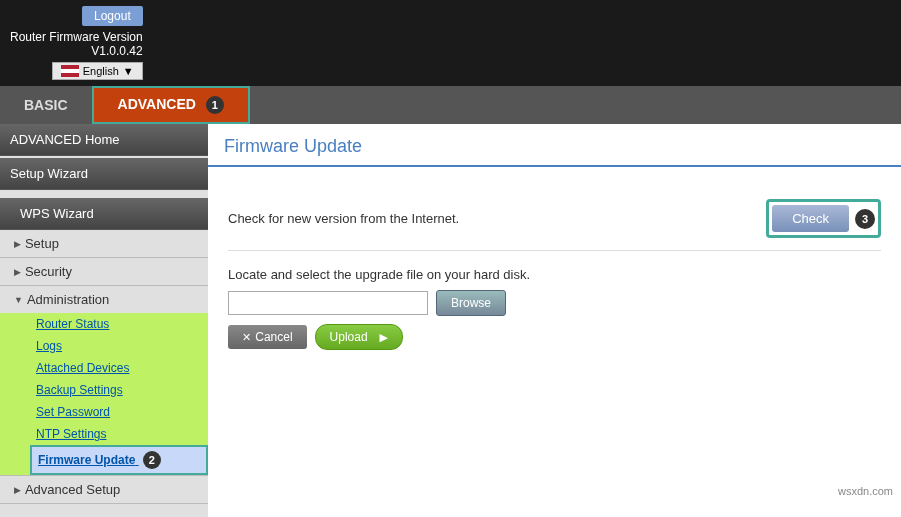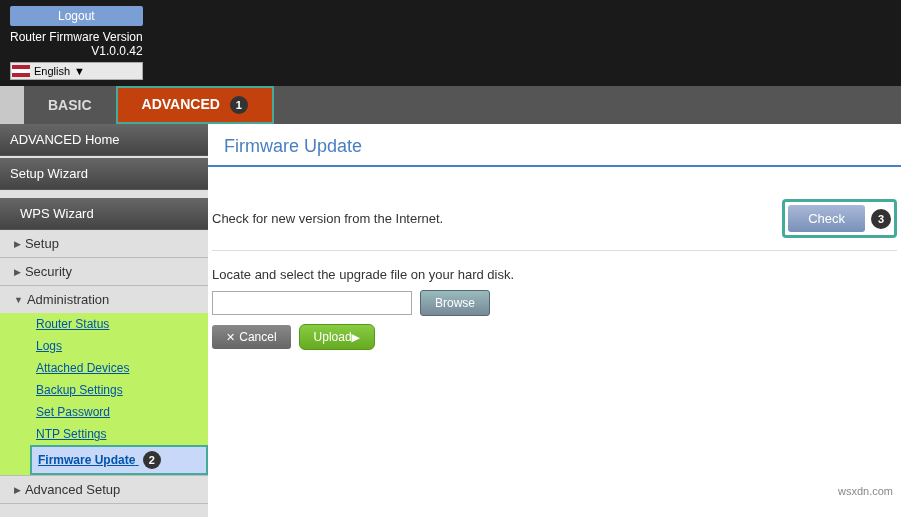--- a/index.html
+++ b/index.html
@@ -4,28 +4,28 @@
   <style>
     * { box-sizing: border-box; margin: 0; padding: 0; }
     body { font-family: Arial, sans-serif; font-size: 13px; background: #c8c8c8; width: 901px; min-height: 517px; }
 
     
     .header { background: #1a1a1a; display: flex; align-items: center; justify-content: space-between; padding: 6px 10px; }
     .logo-area { display: flex; flex-direction: column; }
     .logo-text { font-size: 28px; font-weight: 900; color: white; letter-spacing: 1px; font-style: italic; }
     .logo-reg { font-size: 12px; vertical-align: super; }
     .model-text { color: white; font-size: 13px; font-weight: bold; margin-top: 2px; }
-    .header-right { display: flex; flex-direction: column; gap: 4px; }
+    .header-right { display: flex; flex-direction: column; align-items: flex-end; gap: 4px; }
     .logout-btn { background: #7b9fd4; color: white; border: none; padding: 3px 12px; cursor: pointer; font-size: 12px; border-radius: 2px; }
     .firmware-version { color: white; font-size: 12px; text-align: right; }
-    .lang-selector { background: #e8e8e8; border: 1px solid #aaa; padding: 2px 1px; font-size: 11px; display: flex; align-items: center; gap: 4px; cursor: pointer; }
+    .lang-selector { background: #e8e8e8; border: 1px solid #aaa; padding: 2px 8px; font-size: 11px; display: flex; align-items: center; gap: 4px; cursor: pointer; }
     .lang-flag { width: 18px; height: 12px; background: linear-gradient(to bottom, #b22234 33%, white 33%, white 66%, #b22234 66%); display: inline-block; }
 
     
-    .nav-tabs { display: flex; background: #555; margin-left: 24px; }
+    .nav-tabs { display: flex; background: #555; }
     .tab { padding: 8px 24px; font-size: 14px; font-weight: bold; cursor: pointer; color: #ddd; border: none; background: #555; }
     .tab.active { background: #c2410c; color: white; }
     .tab-basic { }
     .tab-advanced { background: #888; color: white; border: 2px solid #4a9; }
 
     
     .main { display: flex; min-height: 440px; }
 
     
     .sidebar { width: 208px; background: #e0e0e0; flex-shrink: 0; }
@@ -40,36 +40,36 @@
 
     .sidebar-sub { padding-left: 30px; background: #bef264; }
     .sidebar-sub a { display: block; padding: 4px 6px; color: #0055aa; text-decoration: underline; font-size: 12px; cursor: pointer; }
     .sidebar-sub a.active { background: #c8d8f8; border: 2px solid #4a9; color: #0055aa; font-weight: bold; }
 
     
     .content { flex: 1; background: white; padding: 0; }
     .content-header { padding: 12px 16px 8px 16px; border-bottom: 2px solid #4a7fc1; }
     .content-title { font-size: 18px; color: #4a7fc1; font-weight: normal; }
 
-    .content-body { padding: 4px; margin-top: 16px; }
+    .content-body { padding: 20px; }
 
     .check-section { display: flex; align-items: center; justify-content: space-between; padding: 12px 0; border-bottom: 1px solid #ddd; }
     .check-text { font-size: 13px; color: #333; }
     .check-btn { background: linear-gradient(to bottom, #aab8d8, #7890b8); color: white; border: 1px solid #5577aa; padding: 6px 20px; font-size: 13px; cursor: pointer; border-radius: 3px; border: 3px solid #4a9; }
 
     .upload-section { padding: 16px 0; }
     .upload-label { font-size: 13px; color: #333; margin-bottom: 8px; }
     .upload-row { display: flex; align-items: center; gap: 8px; margin-bottom: 8px; }
     .file-input { border: 1px solid #aaa; padding: 4px; font-size: 12px; width: 200px; background: white; }
     .browse-btn { background: linear-gradient(to bottom, #9bb, #789); color: white; border: 1px solid #567; padding: 5px 14px; font-size: 12px; cursor: pointer; border-radius: 3px; }
 
     .action-row { display: flex; align-items: center; gap: 8px; }
     .cancel-btn { background: linear-gradient(to bottom, #888, #666); color: white; border: none; padding: 5px 14px; font-size: 12px; cursor: pointer; border-radius: 3px; display: flex; align-items: center; gap: 4px; }
     .cancel-x { font-size: 11px; }
-    .upload-btn { background: linear-gradient(to bottom, #88cc44, #66aa22); color: white; border: 1px solid #559911; padding: 5px 14px; font-size: 12px; cursor: pointer; border-radius: 6px; display: flex; align-items: center; gap: 0; }
+    .upload-btn { background: linear-gradient(to bottom, #88cc44, #66aa22); color: white; border: 1px solid #559911; padding: 5px 14px; font-size: 12px; cursor: pointer; border-radius: 12px; display: flex; align-items: center; gap: 12px; }
     .upload-arrow { font-size: 11px; }
 
     
     .watermark { position: fixed; bottom: 20px; right: 8px; font-size: 11px; color: #888; }
   </style>
 </head>
 <body>
 
 <div class="header">
   <div class="header-right">

